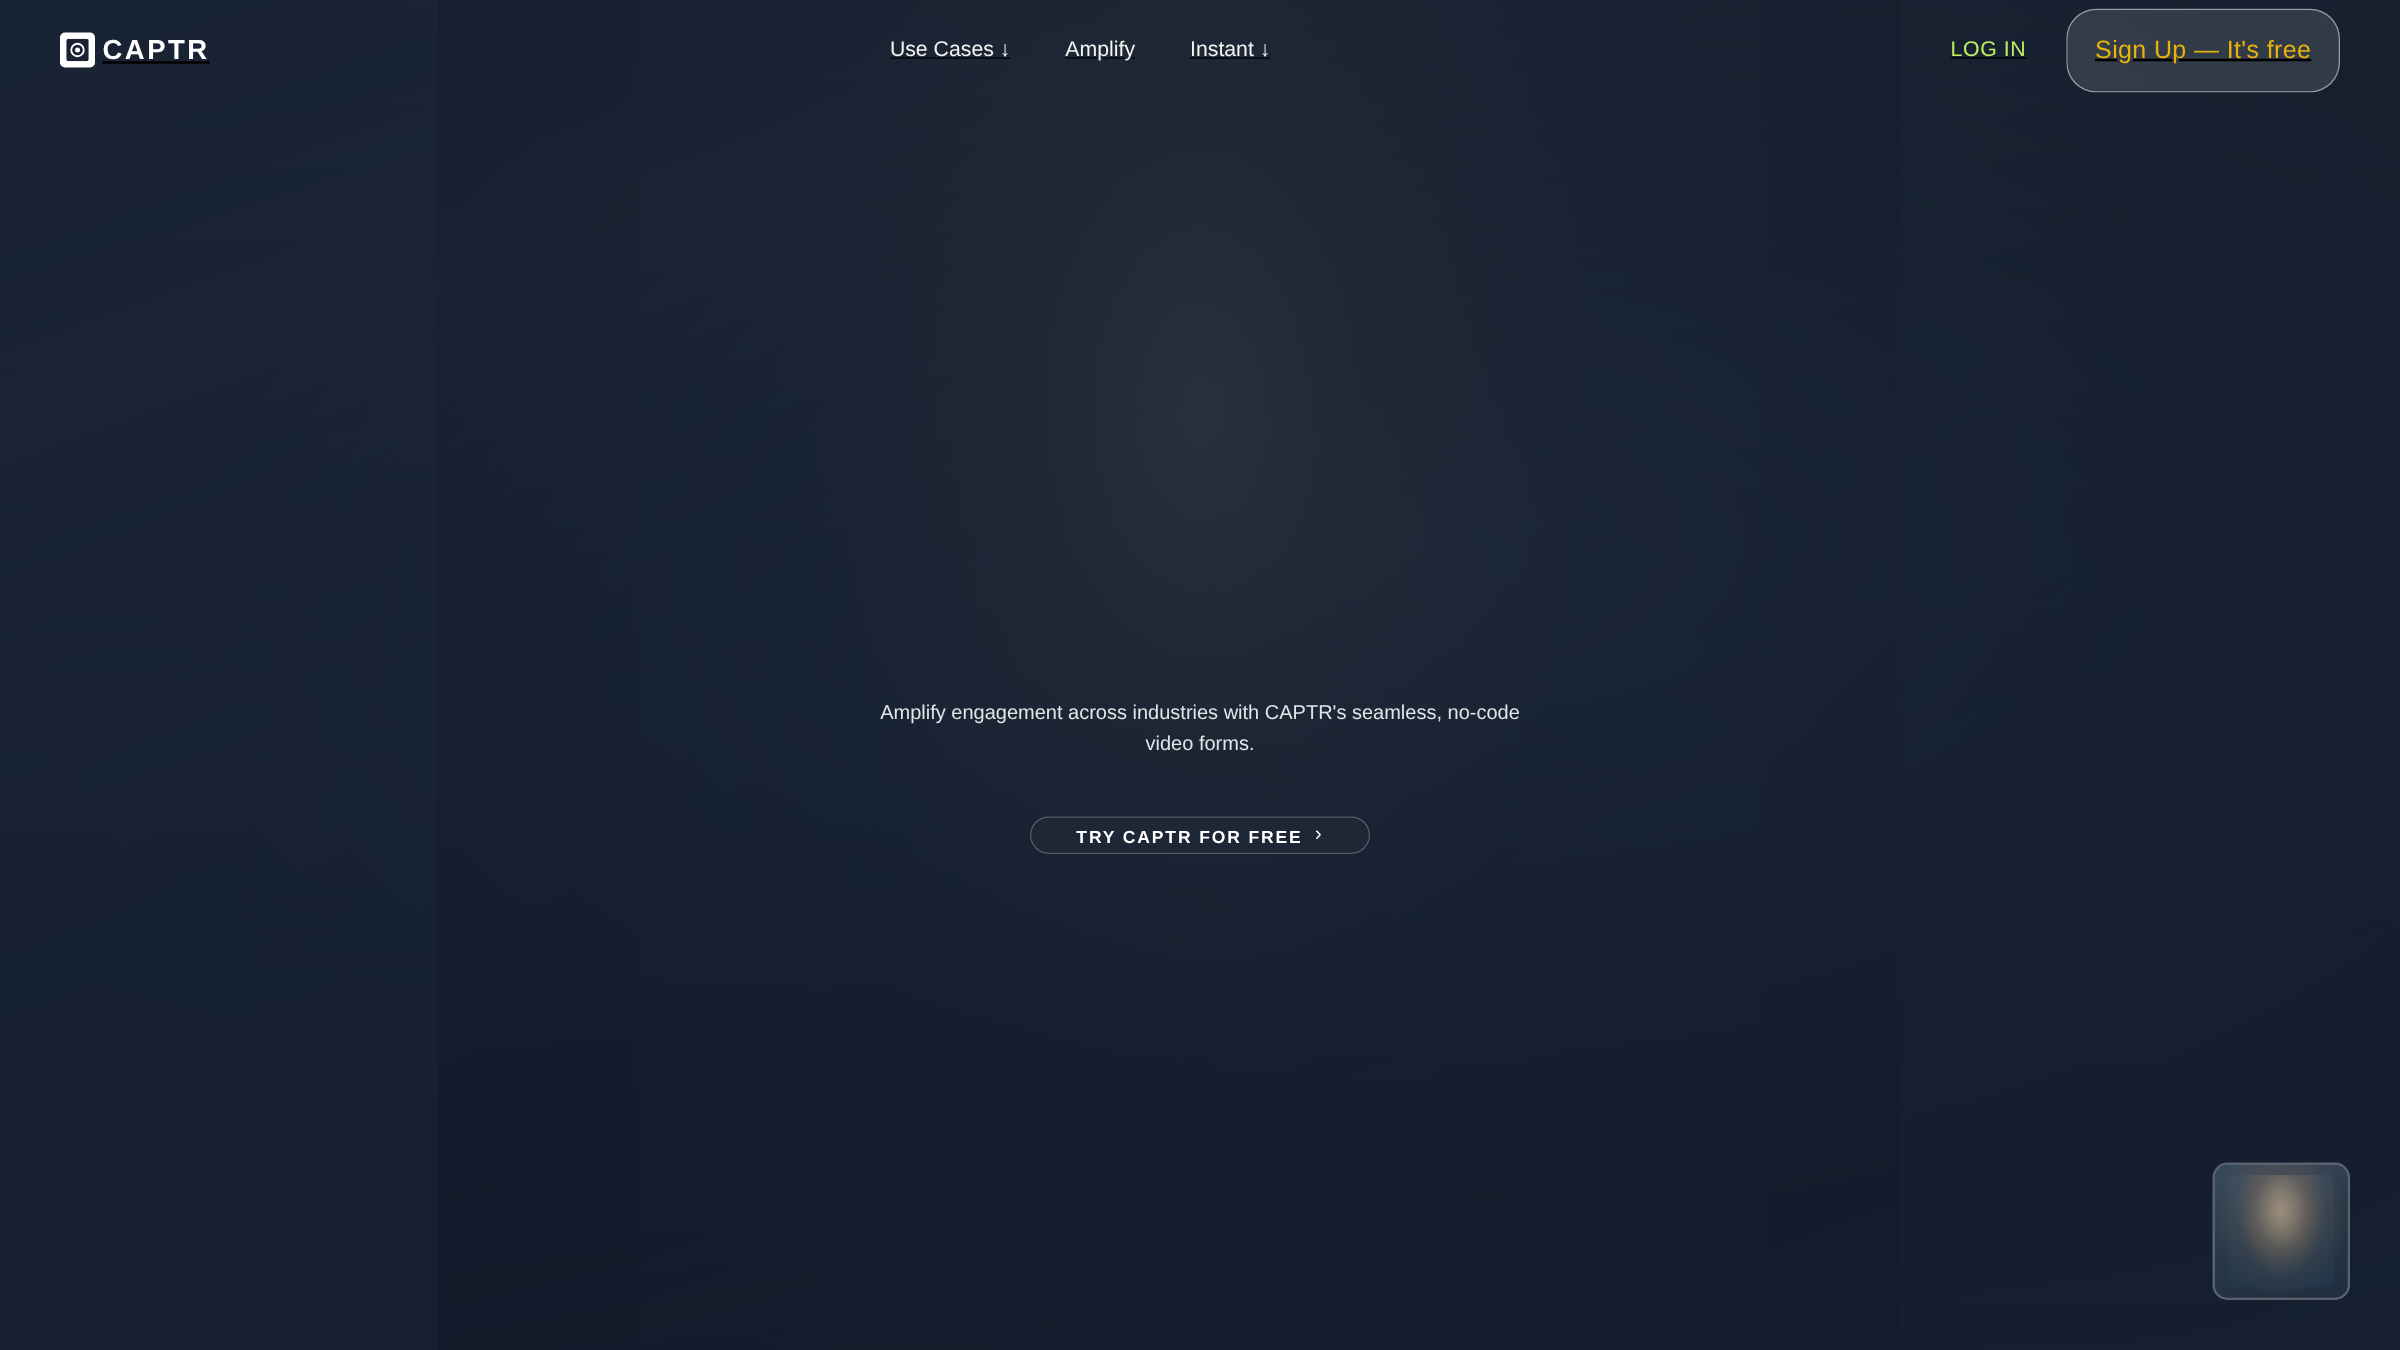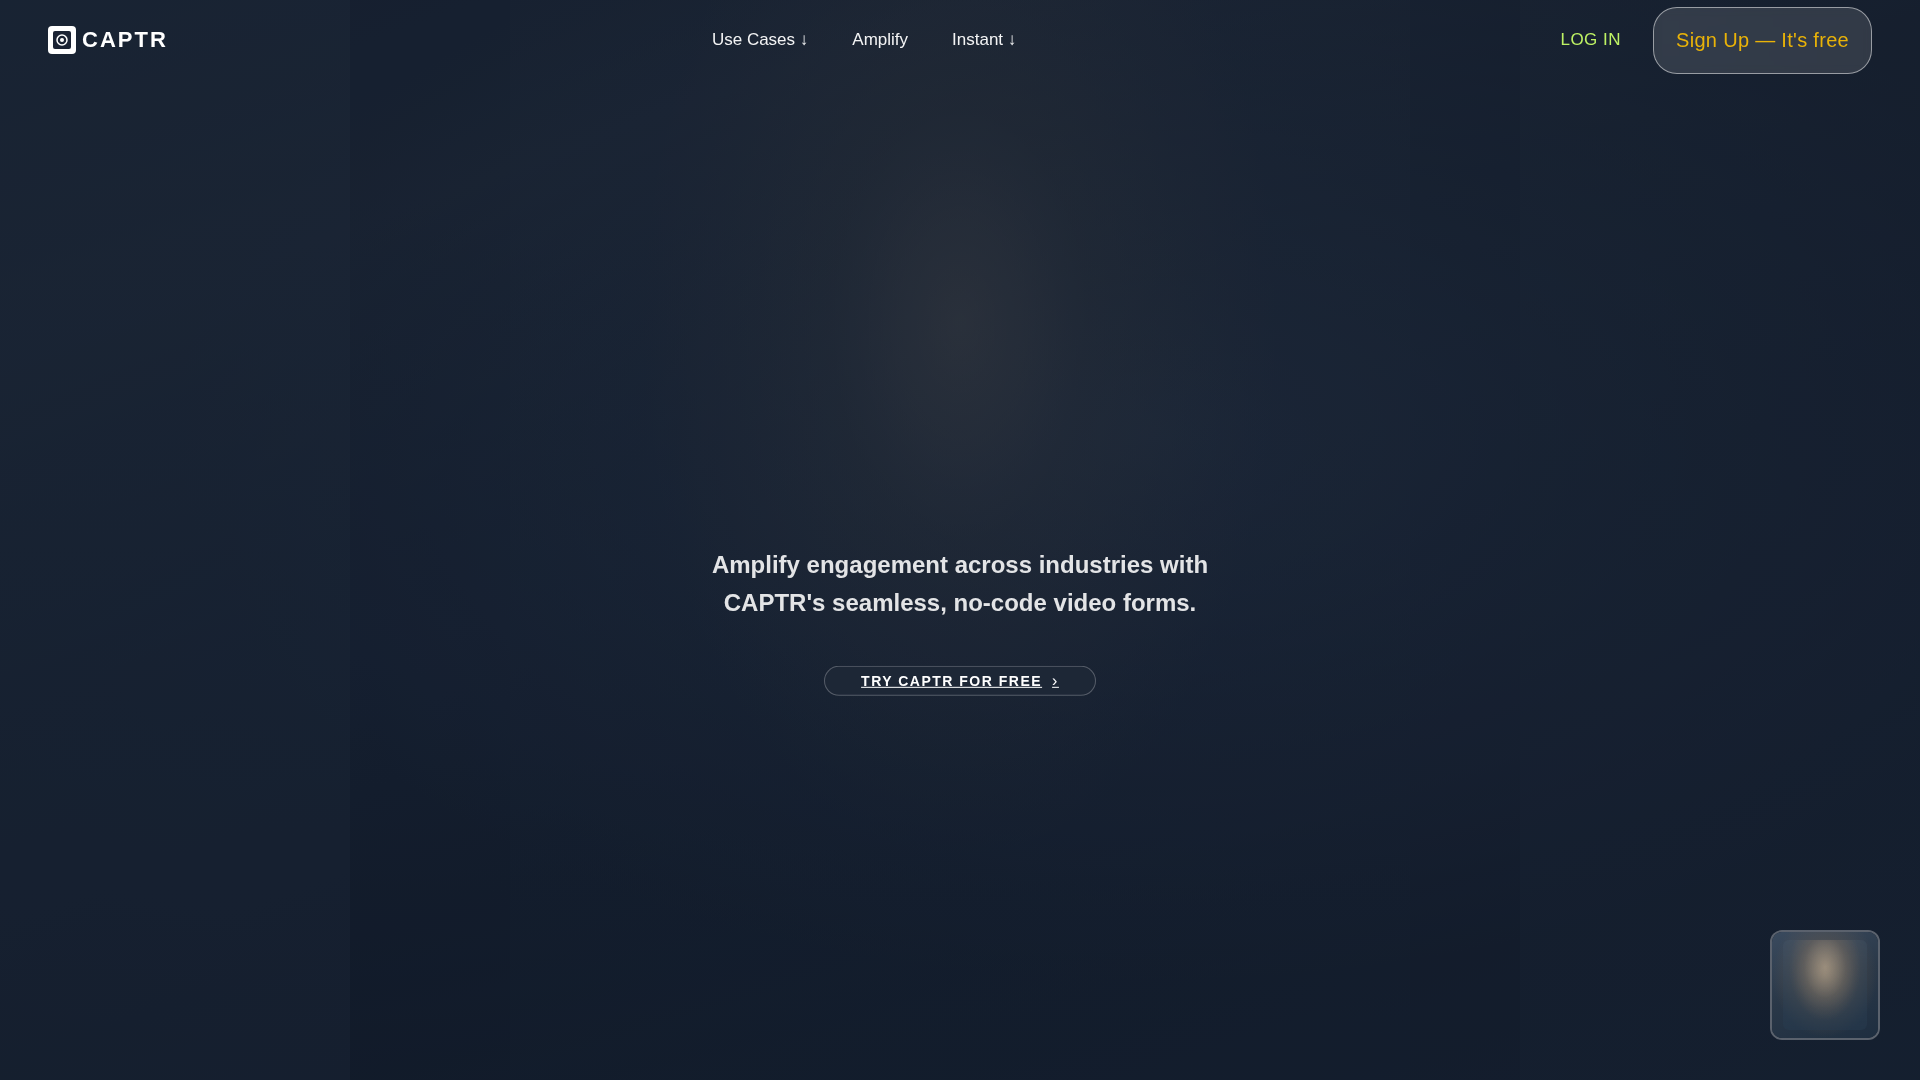--- a/index.html
+++ b/index.html
@@ -72,20 +72,21 @@
       position: absolute;
       top: 0;
       left: 0;
       right: 0;
       height: 80px;
       display: flex;
       align-items: center;
       justify-content: space-between;
       padding: 0 48px;
       z-index: 10;
+      text-decoration: underline;
     }
 
     .nav-logo {
       display: flex;
       align-items: center;
       gap: 6px;
       cursor: pointer;
     }
 
     .logo-icon {
@@ -169,46 +170,45 @@
     .hero-title {
       font-size: 112px;
       font-weight: 800;
       color: white;
       line-height: 1.05;
       letter-spacing: -2px;
       margin-bottom: 32px;
     }
 
     .hero-subtitle {
-      font-size: 24px;
-      font-weight: 700;
+      font-size: 16px;
+      font-weight: 400;
       color: rgba(255,255,255,0.88);
       line-height: 1.6;
       margin-bottom: 44px;
       max-width: 520px;
       margin-left: auto;
       margin-right: auto;
     }
 
     .hero-cta {
       display: inline-flex;
-      align-items: center;
+      align-items: flex-end;
       gap: 10px;
       background: rgba(30, 40, 55, 0.85);
       border: 1.5px solid rgba(255,255,255,0.25);
       color: white;
       font-size: 14px;
       font-weight: 600;
       letter-spacing: 1.5px;
       padding: 5px 36px;
       border-radius: 30px;
       cursor: pointer;
       text-transform: uppercase;
       backdrop-filter: blur(8px);
-      text-decoration: underline;
     }
 
     .cta-arrow {
       font-size: 16px;
       font-weight: 400;
     }
 
     
     .video-thumbnail {
       position: absolute;

